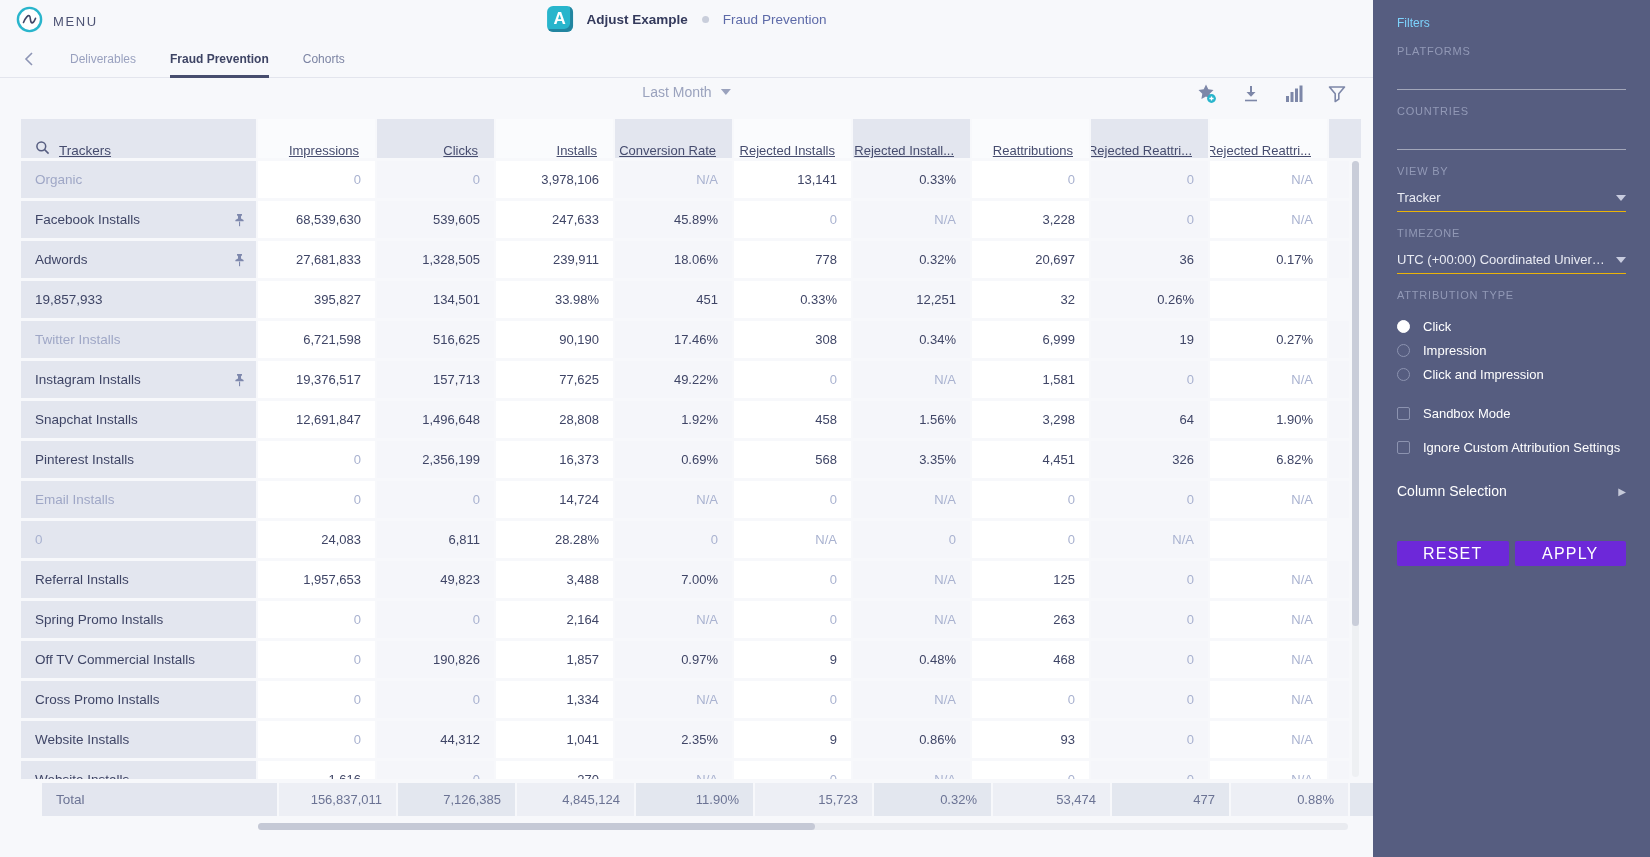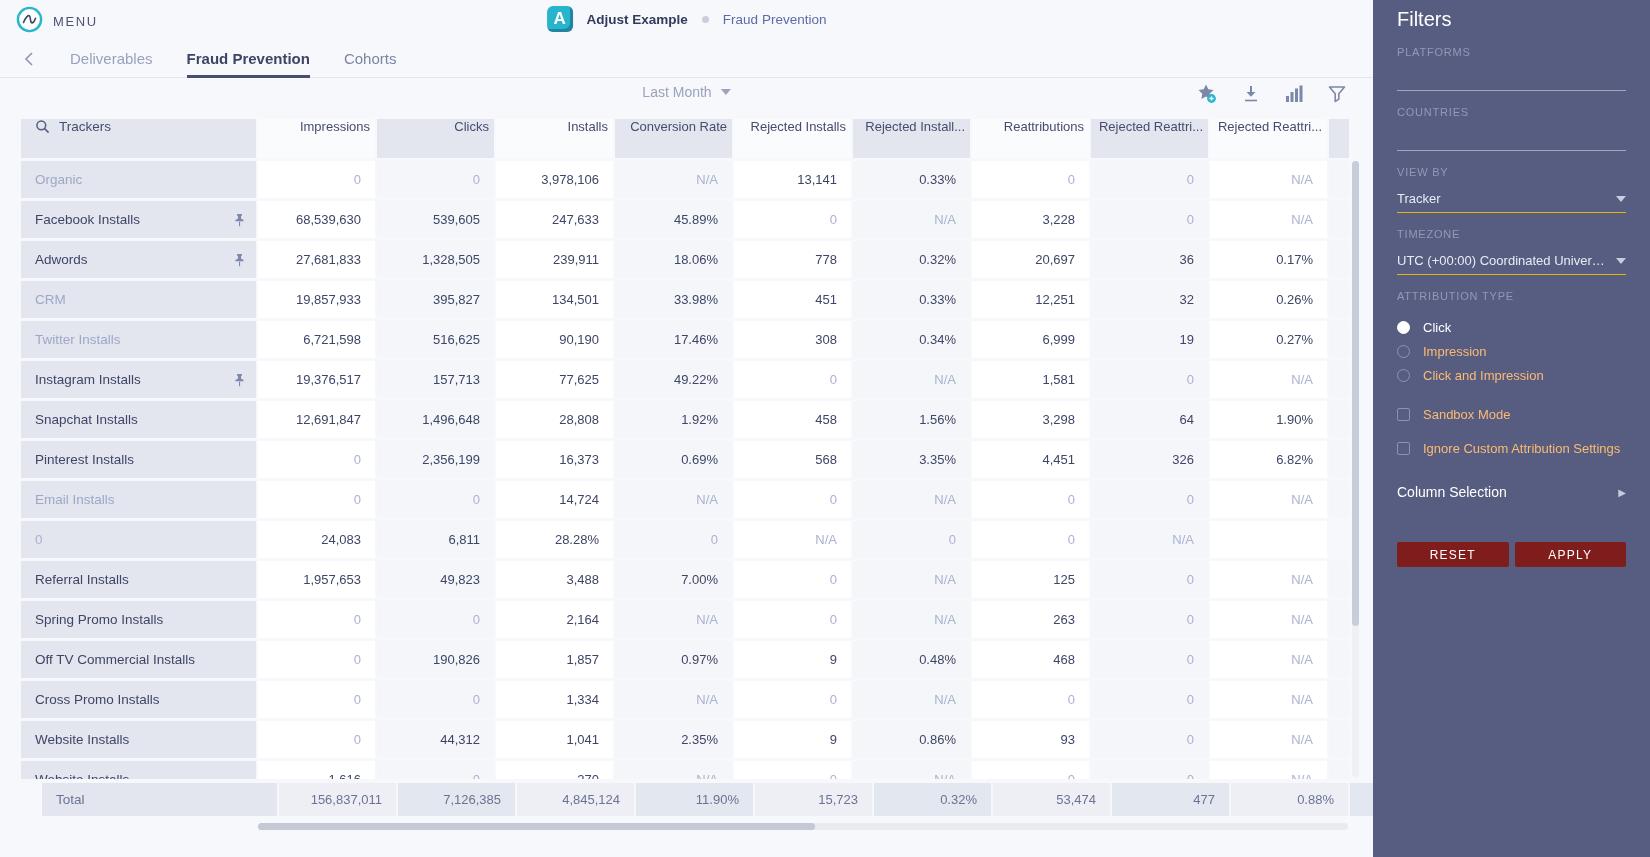--- a/index.html
+++ b/index.html
@@ -18,38 +18,38 @@
   .brand-logo{width:26px;height:26px;border-radius:6px;background:#28b5cc;display:flex;align-items:center;justify-content:center;
     color:#fff;font-weight:bold;font-size:17px;box-shadow:inset -3px -3px 0 rgba(23,42,76,.35);}
   .brand-name{font-size:13.5px;color:#343a5c;font-weight:bold;}
   .brand-dot{width:7px;height:7px;border-radius:50%;background:#c9cedb;}
   .brand-crumb{font-size:13.5px;color:#5d6aa8;}
 
   
   .tabs{position:absolute;top:40px;left:0;width:100%;height:38px;border-bottom:1px solid #e3e5ed;
     display:flex;align-items:center;gap:34px;padding-left:22px;box-sizing:border-box;}
   .back-ico{display:flex;align-items:center;}
-  .tab{font-size:15px;color:#99a1bf;position:relative;height:100%;display:flex;align-items:center;}
+  .tab{font-size:12px;color:#99a1bf;position:relative;height:100%;display:flex;align-items:center;}
   .tab.t3{color:#7c84a3;}
   .tab.active{color:#3e4464;font-weight:bold;}
   .tab.active::after{content:'';position:absolute;left:0;right:0;bottom:-1px;height:3px;background:#474d6e;}
 
   
   .period{position:absolute;top:84px;left:50%;transform:translateX(-50%);display:flex;align-items:center;gap:9px;
     color:#9aa2bd;font-size:14px;cursor:default;}
   .caret-down-g{width:0;height:0;border-left:5px solid transparent;border-right:5px solid transparent;border-top:6px solid #9aa2bd;}
   .tool-icons{position:absolute;top:83px;right:26px;display:flex;gap:23px;align-items:center;}
   .tool-icons svg{display:block;}
 
   
   .table{position:absolute;left:21px;top:119px;width:1328px;}
   .grid-cols{display:grid;grid-template-columns:235px repeat(9,117px) 20px;column-gap:2px;}
   .t-hdr{height:39px;}
-  .hc{display:flex;align-items:flex-start;justify-content:flex-end;padding:0 5px;font-size:13px;color:#464c6e;
-    box-sizing:border-box;background:#fafbfd;white-space:nowrap;overflow:hidden;}
+  .hc{display:flex;align-items:flex-end;justify-content:flex-end;padding:0 16px;font-size:13px;color:#464c6e;
+    box-sizing:border-box;background:#fafbfd;white-space:nowrap;overflow:hidden;text-decoration:underline;}
   .hc:nth-child(odd){background:#e3e6ef;}
   .hc-tracker{justify-content:flex-start;gap:9px;padding-left:14px;font-size:13.5px;}
   .t-body{margin-top:3px;height:618px;overflow:hidden;display:flex;flex-direction:column;gap:3px;}
   .tr{height:37px;flex:0 0 37px;}
   .td{display:flex;align-items:center;justify-content:flex-end;padding:0 14px;font-size:13px;background:#fff;
     box-sizing:border-box;font-variant-numeric:tabular-nums;color:#3f4566;white-space:nowrap;overflow:hidden;}
   .td:nth-child(odd){background:#f5f6fa;}
   .td:first-child{background:#e3e6ef;justify-content:flex-start;font-size:13.5px;position:relative;}
   .td.muted{color:#a9b2d0;}
   .tname{color:#3f4566;}
@@ -63,41 +63,41 @@
 
   
   .hscroll-track{position:absolute;left:258px;top:823px;width:1090px;height:7px;border-radius:4px;background:#e9ebf0;}
   .hscroll-thumb{position:absolute;left:0;top:0;width:557px;height:7px;border-radius:4px;background:#c5c9d6;}
   .vscroll-track{position:absolute;left:1352px;top:161px;width:7px;height:616px;border-radius:4px;background:#eef0f3;}
   .vscroll-thumb{position:absolute;left:0;top:0;width:7px;height:465px;border-radius:4px;background:#c9cdd9;}
 
   
   .sidebar{position:absolute;left:1373px;top:0;width:277px;height:857px;background:#565d80;box-sizing:border-box;
     padding:0 24px;color:#fff;}
-  .sb-title{padding-top:8px;font-size:20px;color:#ffffff;}
+  .sb-title{padding-top:16px;font-size:12px;color:#7dd3fc;}
   .sb-label{margin-top:15px;font-size:11px;color:#9299b6;letter-spacing:0.8px;}
   .sb-input{height:32px;border-bottom:1px solid rgba(255,255,255,0.45);}
   .sb-select{margin-top:7px;height:27px;border-bottom:1px solid #eab308;display:flex;align-items:center;
     justify-content:space-between;color:#e9ebf3;font-size:13px;white-space:nowrap;overflow:hidden;}
   .sb-select-value{overflow:hidden;text-overflow:ellipsis;}
   .caret-down-w{flex:0 0 auto;width:0;height:0;border-left:5px solid transparent;border-right:5px solid transparent;
     border-top:6px solid #c8ccdf;margin-left:8px;}
   #radios{margin-top:13px;}
   .sb-opt{display:flex;align-items:center;gap:13px;height:24px;}
   #checks{margin-top:15px;}
   #checks .sb-opt{margin-bottom:10px;height:24px;}
   .radio{width:13px;height:13px;border-radius:50%;border:1px solid #8c93b0;box-sizing:border-box;flex:0 0 auto;}
   .radio.sel{background:#fff;border-color:#fff;}
   .checkbox{width:13px;height:13px;border:1px solid #8c93b0;border-radius:2px;box-sizing:border-box;flex:0 0 auto;}
-  .opt-label{font-size:13px;color:#fdba74;white-space:nowrap;overflow:hidden;}
+  .opt-label{font-size:13px;color:#ffffff;white-space:nowrap;overflow:hidden;}
   .opt-label.sel-label{color:#ffffff;}
   .sb-colsel{margin-top:24px;display:flex;justify-content:space-between;align-items:center;color:#fff;font-size:14px;}
   .arrow-right{font-size:10px;color:#c6cad9;}
   .sb-buttons{margin-top:42px;display:flex;gap:6px;}
-  .sb-btn{flex:1;height:25px;background:#7f1d1d;color:#fff;font-size:12px;letter-spacing:1.2px;border:none;
+  .sb-btn{flex:1;height:25px;background:#6d28d9;color:#fff;font-size:16px;letter-spacing:1.2px;border:none;
     border-radius:2px;display:flex;align-items:center;justify-content:center;
     font-family:"Liberation Sans","DejaVu Sans",sans-serif;cursor:pointer;}
 </style>
 </head>
 <body>
 
 <div class="main">
 
   <div class="topbar">
     <div class="menu-group">
@@ -232,23 +232,20 @@
           <div class="td">239,911</div>
           <div class="td">18.06%</div>
           <div class="td">778</div>
           <div class="td">0.32%</div>
           <div class="td">20,697</div>
           <div class="td">36</div>
           <div class="td">0.17%</div>
           <div class="td"></div>
         </div>
         <div class="tr grid-cols">
-          <div class="td">
-            <span class="tname muted-name">CRM</span>
-          </div>
           <div class="td">19,857,933</div>
           <div class="td">395,827</div>
           <div class="td">134,501</div>
           <div class="td">33.98%</div>
           <div class="td">451</div>
           <div class="td">0.33%</div>
           <div class="td">12,251</div>
           <div class="td">32</div>
           <div class="td">0.26%</div>
           <div class="td"></div>

